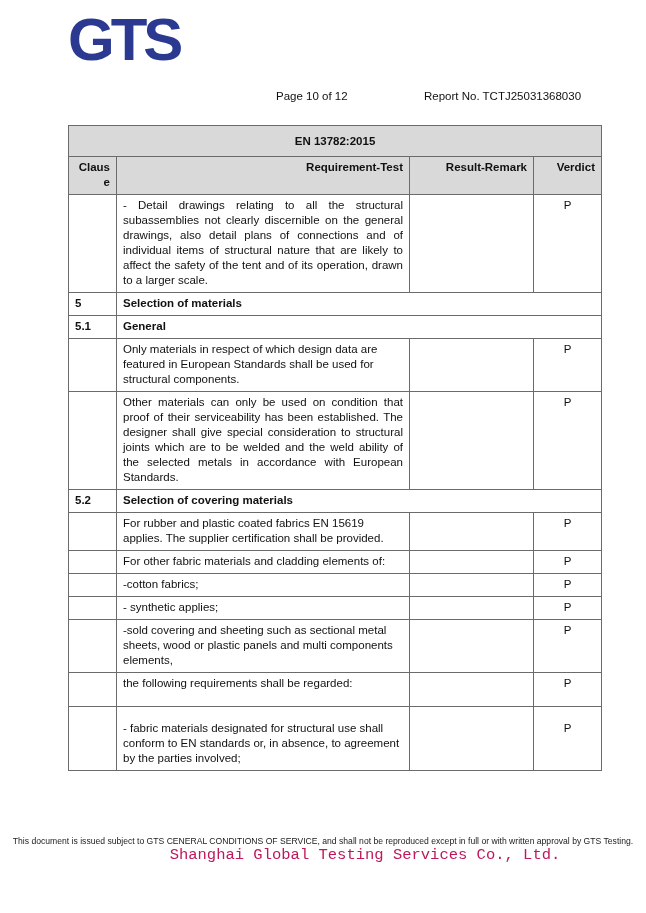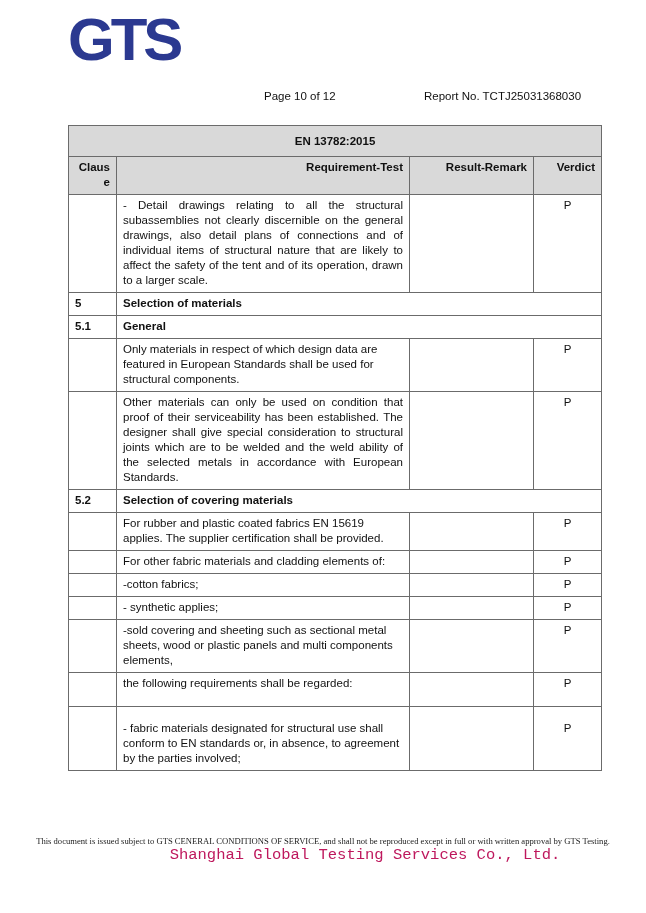--- a/index.html
+++ b/index.html
@@ -15,21 +15,21 @@
     position:absolute; left:68px; top:10px;
     font-family:"Liberation Sans", sans-serif;
     font-weight:bold;
     font-size:60px;
     letter-spacing:-4px;
     color:#2b3990;
     transform:scaleY(0.98);
     line-height:1.0;
   }
   .meta { position:absolute; top:90px; font-size:11.5px; color:#111; }
-  .meta-page   { left:264px; }
+  .meta-page   { left:276px; }
   .meta-report { left:424px; }
 
   table.report {
     position:absolute; left:68px; top:125px;
     width:533px;
     border-collapse:collapse;
     table-layout:fixed;
     font-size:11.5px;
     line-height:15px;
     color:#111;
@@ -56,21 +56,21 @@
   }
   td.verdict { text-align:center; }
   tr.section-row td { font-weight:bold; }
   td.justify { text-align:justify; }
   tr.tall td { height:26px; }
   tr.padtop td { padding-top:14px; }
 
   .footer-disclaimer {
     position:absolute; top:836px; left:0; width:100%;
     text-align:center;
-    font-family:Liberation Serif, serif;
+    font-family:Liberation Sans, sans-serif;
     font-size:8.6px;
     color:#1b1b1b;
     white-space:nowrap;
   }
   .footer-company {
     position:absolute; top:846px; left:0; width:100%;
     text-align:center;
     font-family:Liberation Mono, monospace;
     font-size:15.5px;
     color:#be185d;

